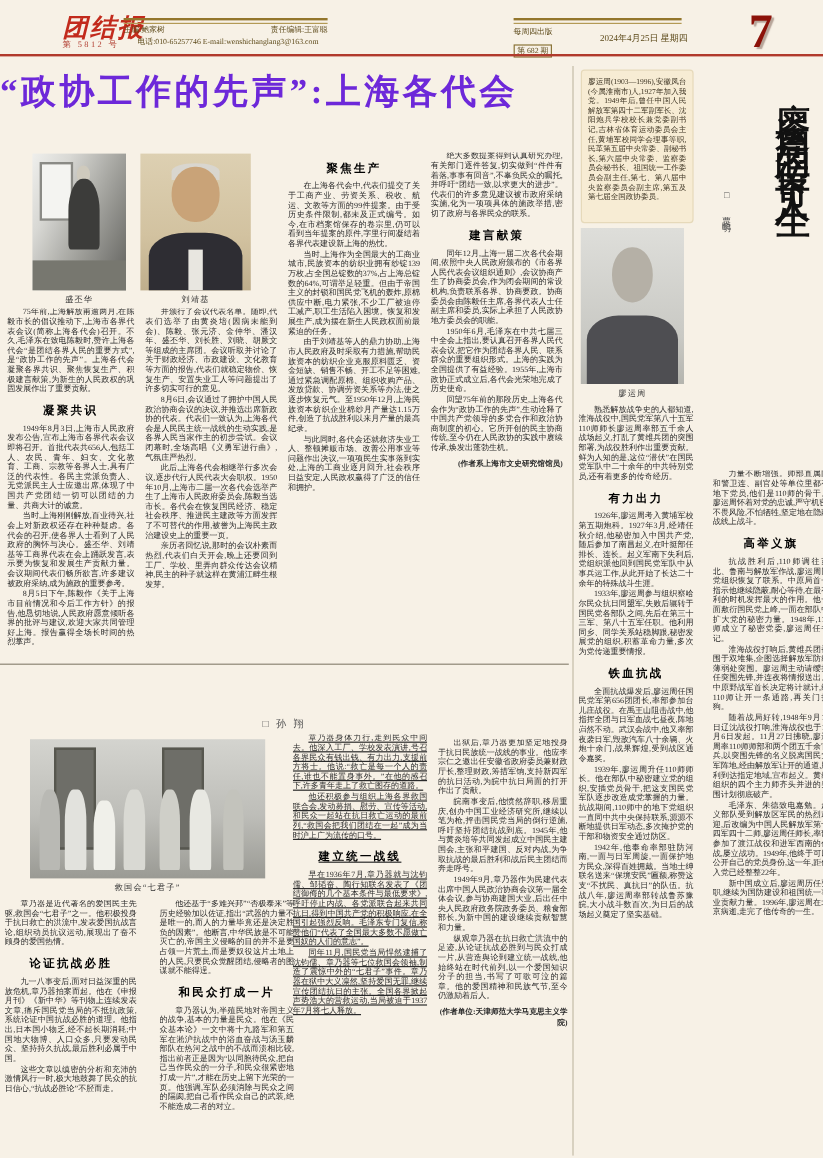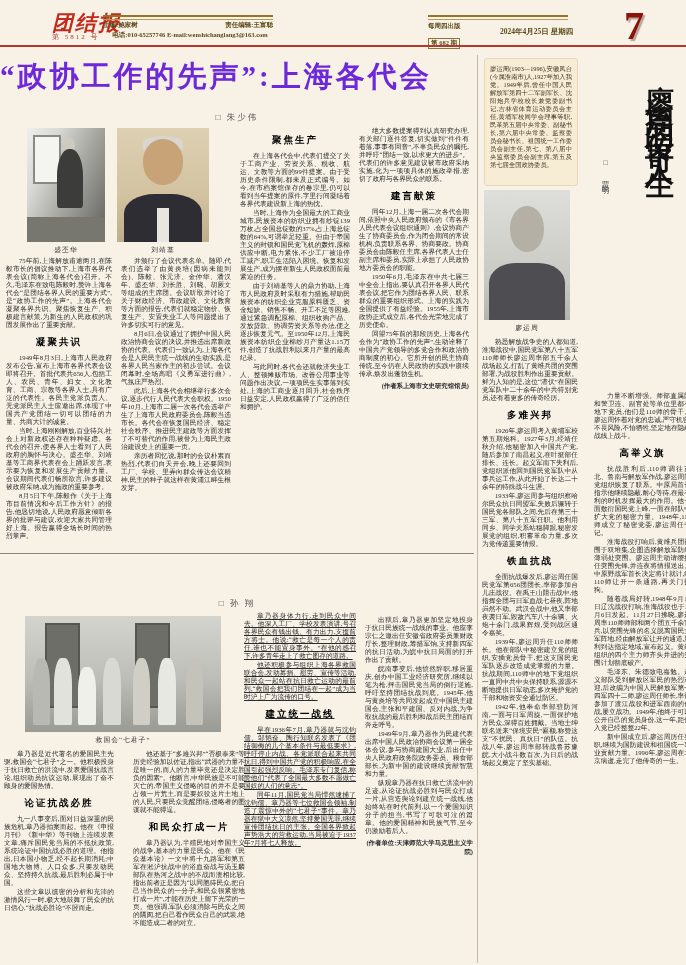--- a/index.html
+++ b/index.html
@@ -4,21 +4,21 @@
 <style>
   html,body{margin:0;padding:0;}
   .page{position:relative;width:686px;height:965px;background:#f7f1e6;overflow:hidden;
         font-family:"Liberation Serif","DejaVu Serif",serif;color:#2b2b2b;}
   .abs{position:absolute;}
 
   
   .logo{font-size:21px;font-weight:bold;font-style:italic;color:#c22a1c;letter-spacing:2px;text-align:center;}
   .issue-no{font-size:7px;color:#b03b2e;letter-spacing:2px;font-weight:normal;}
   .gold-rule{height:2px;border-top:2px solid #93762c;border-bottom:1px solid #b39a55;}
-  .hd-small{font-size:6.5px;color:#5d4a1a;font-weight:bold;white-space:nowrap;}
+  .hd-small{font-size:6.5px;color:#5d4a1a;font-weight:normal;white-space:nowrap;}
   .weekly{font-size:30px;font-weight:900;color:#7d6410;letter-spacing:5px;
           text-shadow:1.5px 1.5px 0 rgba(125,101,18,.35);font-family:"Liberation Sans",sans-serif;}
   .pagenum{font-size:40px;font-weight:bold;color:#8c1209;text-shadow:2px 2px 1px rgba(60,20,10,.35);}
   .red-line{height:2px;background:#b13a2c;}
 
   
   .headline{font-weight:bold;color:#6d28d9;text-align:left;white-space:nowrap;}
   .byline{font-size:8.5px;color:#555;text-align:center;letter-spacing:2px;}
 
   
@@ -79,21 +79,20 @@
     <div class="hd-small">每周四出版</div>
     <div class="hd-small" style="margin-top:2px;border:0.5px solid #8a7438;padding:0 2px;display:inline-block;">第 682 期</div>
   </div>
   <div class="abs hd-small" style="left:500px;top:27px;font-size:7.5px;">2024年4月25日 星期四</div>
 
   <div class="abs pagenum" style="left:624px;top:2px;">7</div>
 
   <div class="abs red-line" style="left:0;top:45px;width:686px;"></div>
 
   <div class="abs headline" style="left:0;top:57px;width:474px;font-size:29px;letter-spacing:3px;">“政协工作的先声”:上海各代会</div>
-  <div class="abs byline" style="left:0;top:112px;width:474px;">□ 朱少伟</div>
 
   <div class="photo ph-sheng" style="left:27px;top:128px;width:78px;height:114px;">
     <div class="win"></div>
     <div class="head"></div>
     <div class="fig"></div>
     <div class="desk"></div>
   </div>
   <div class="photo ph-liu" style="left:117px;top:128px;width:92px;height:114px;">
     <div class="hair"></div>
     <div class="head"></div>
@@ -183,21 +182,21 @@
   <div class="abs v-byline" style="left:600px;top:158px;">□ 贾晓明</div>
 
   <div class="photo ph-liao" style="left:484px;top:190px;width:86px;height:130px;">
     <div class="head"></div>
     <div class="suit"></div>
   </div>
   <div class="abs caption" style="left:484px;top:323px;width:86px;">廖运周</div>
 
   <div class="abs col" style="left:482px;top:338px;width:96px;height:624px;">
       <p class="col-p">熟悉解放战争史的人都知道,淮海战役中,国民党军第八十五军110师师长廖运周率部五千余人战场起义,打乱了黄维兵团的突围部署,为战役胜利作出重要贡献。鲜为人知的是,这位“潜伏”在国民党军队中二十余年的中共特别党员,还有着更多的传奇经历。</p>
-      <div class="col-h">多难兴邦</div>
+      <div class="col-h">有力出力</div>
       <p class="col-p">1926年,廖运周考入黄埔军校第五期炮科。1927年3月,经靖任秋介绍,他秘密加入中国共产党,随后参加了南昌起义,在叶挺部任排长、连长。起义军南下失利后,党组织派他回到国民党军队中从事兵运工作,从此开始了长达二十余年的特殊战斗生涯。</p>
       <p class="col-p">1933年,廖运周参与组织察哈尔民众抗日同盟军,失败后辗转于国民党各部队之间,先后在第三十三军、第八十五军任职。他利用同乡、同学关系站稳脚跟,秘密发展党的组织,积蓄革命力量,多次为党传递重要情报。</p>
       <div class="col-h">铁血抗战</div>
       <p class="col-p">全面抗战爆发后,廖运周任国民党军第656团团长,率部参加台儿庄战役。在禹王山阻击战中,他指挥全团与日军血战七昼夜,阵地岿然不动。武汉会战中,他又率部夜袭日军,毁敌汽车八十余辆、火炮十余门,战果辉煌,受到战区通令嘉奖。</p>
       <p class="col-p">1939年,廖运周升任110师师长。他在部队中秘密建立党的组织,安插党员骨干,把这支国民党军队逐步改造成党掌握的力量。抗战期间,110师中的地下党组织一直同中共中央保持联系,源源不断地提供日军动态,多次掩护党的干部和物资安全通过防区。</p>
       <p class="col-p">1942年,他奉命率部驻防河南,一面与日军周旋,一面保护地方民众,深得百姓拥戴。当地士绅联名送来“保境安民”匾额,称赞这支“不扰民、真抗日”的队伍。抗战八年,廖运周率部转战鲁苏豫皖,大小战斗数百次,为日后的战场起义奠定了坚实基础。</p>
     </div>
   <div class="abs col" style="left:594px;top:392px;width:97px;height:570px;">
       <p class="col-p">力量不断增强。师部直属队和警卫连、副官处等单位里都有地下党员,他们是110师的骨干。廖运周怀着对党的忠诚,严守机密,不畏风险,不怕牺牲,坚定地在隐蔽战线上战斗。</p>
       <div class="col-h">高举义旗</div>

